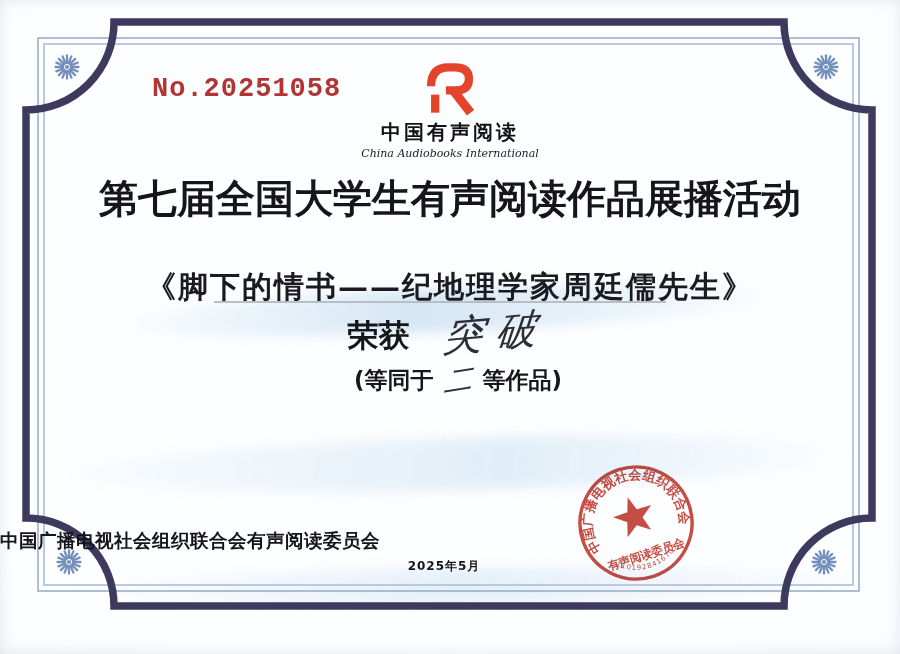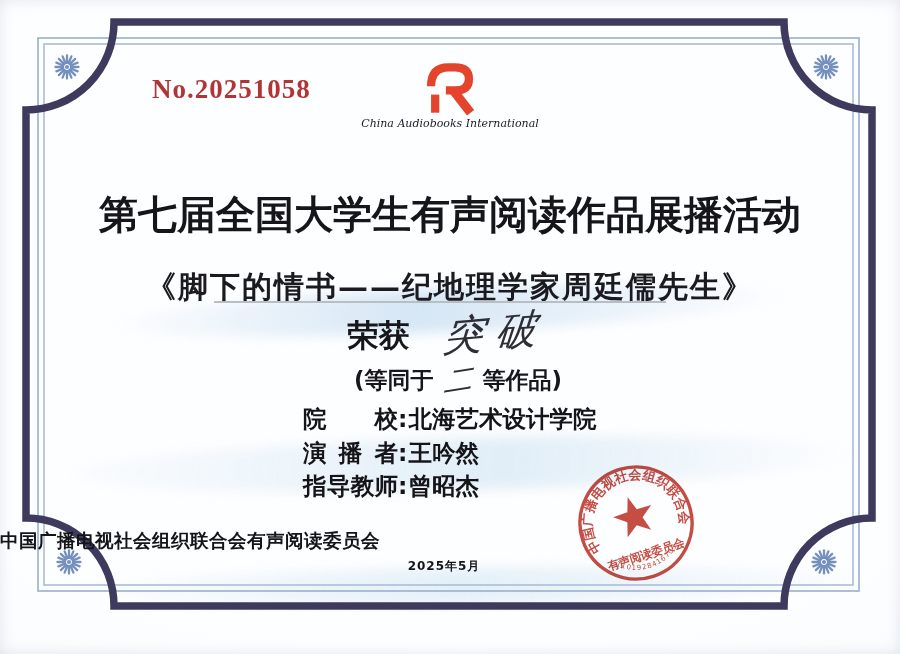--- a/index.html
+++ b/index.html
@@ -15,28 +15,28 @@
   .streak{position:absolute;border-radius:50%;filter:blur(6px);pointer-events:none;}
   .s1{left:110px;top:288px;width:680px;height:44px;transform:rotate(-2.5deg);
       background:linear-gradient(100deg,rgba(170,205,232,0),rgba(165,202,232,.45) 45%,rgba(170,205,232,0));}
   .s2{left:70px;top:438px;width:790px;height:52px;transform:rotate(-1.5deg);opacity:.75;
       background:linear-gradient(95deg,rgba(170,205,232,.05),rgba(160,200,230,.40) 55%,rgba(170,205,232,0));}
   .s3{left:60px;top:568px;width:800px;height:36px;transform:rotate(-.8deg);opacity:.7;
       background:linear-gradient(90deg,rgba(170,205,232,0),rgba(160,200,230,.38) 50%,rgba(170,205,232,.05));}
   svg.frame{position:absolute;left:0;top:0;pointer-events:none;}
   .cert-number{
     position:absolute;left:152px;top:74px;
-    font-family:Liberation Serif, serif;
+    font-family:Liberation Mono, monospace;
     font-size:27px;font-weight:600;letter-spacing:1px;color:#b23434;text-align:center;
   }
   .logo{position:absolute;left:0;top:60px;width:900px;display:flex;flex-direction:column;align-items:center;}
   .logo-cn{font-size:20px;font-weight:700;letter-spacing:3px;color:#121216;margin-top:3px;}
   .logo-en{font-family:"DejaVu Serif","Liberation Serif",serif;font-style:italic;font-size:11px;color:#1c1c22;margin-top:1px;}
   .main-title{
-    position:absolute;left:0;top:188px;width:900px;text-align:center;
+    position:absolute;left:0;top:172px;width:900px;text-align:center;
     font-family:"DejaVu Serif","Liberation Serif",serif;
     font-size:39px;font-weight:900;color:#15151a;letter-spacing:0px;white-space:nowrap;
   }
   .work-title{
     position:absolute;left:0;top:256px;width:900px;text-align:center;
     font-family:"DejaVu Serif","Liberation Serif",serif;
     font-size:30px;font-weight:800;color:#1a1a20;letter-spacing:2px;white-space:nowrap;margin-top:11px;
   }
   .divider{position:absolute;left:214px;top:301px;width:452px;height:2px;background:#b9bdc4;}
   .award-line{
@@ -90,51 +90,41 @@
   <div class="cert-number">No.20251058</div>
 
   <div class="logo">
     <svg width="56" height="56" viewBox="0 0 68 68">
       <g fill="none" stroke="#e4432c">
         <path d="M11 32 Q11 9 32 9 L40 9 Q57 9 57 23 Q57 37 40 37 L29 37" stroke-width="10"></path>
         <path d="M38 37 L59 64" stroke-width="11"></path>
         <path d="M16 42 L16 64" stroke-width="10"></path>
       </g>
     </svg>
+    <div class="logo-cn">中国有声阅读</div>
     <div class="logo-en">China Audiobooks International</div>
   </div>
 
   <div class="main-title">第七届全国大学生有声阅读作品展播活动</div>
 
   <div class="work-title">《脚下的情书——纪地理学家周廷儒先生》</div>
 
   <div class="divider"></div>
 
   <div class="award-line">
     <span>荣获</span>
     <span class="hand hand-big">突破</span>
   </div>
 
   <div class="equiv-line">
     <span>(等同于</span>
     <span class="hand hand-small">二</span>
     <span>等作品)</span>
   </div>
 
-  <div class="fields">
-    <div class="frow">
-      <span class="flabel">院校</span><span class="fcolon">:</span><span>北海艺术设计学院</span>
-    </div>
-    <div class="frow">
-      <span class="flabel">演播者</span><span class="fcolon">:</span><span>王吟然</span>
-    </div>
-    <div class="frow">
-      <span class="flabel">指导教师</span><span class="fcolon">:</span><span>曾昭杰</span>
-    </div>
-  </div>
 
   <div class="issuer">中国广播电视社会组织联合会有声阅读委员会</div>
   <div class="date">2025年5月</div>
 
   <svg class="seal" width="900" height="654" viewBox="0 0 900 654">
     <defs>
       <path id="sealRingPath" d="M596.1,541.6 A44,44 0 1 1 675.9,541.6" fill="none"></path>
       <path id="sealSerialPath" d="M600,553.2 A47,47 0 0 0 672,553.2" fill="none"></path>
     </defs>
     <g transform="rotate(-18 636 523)">

